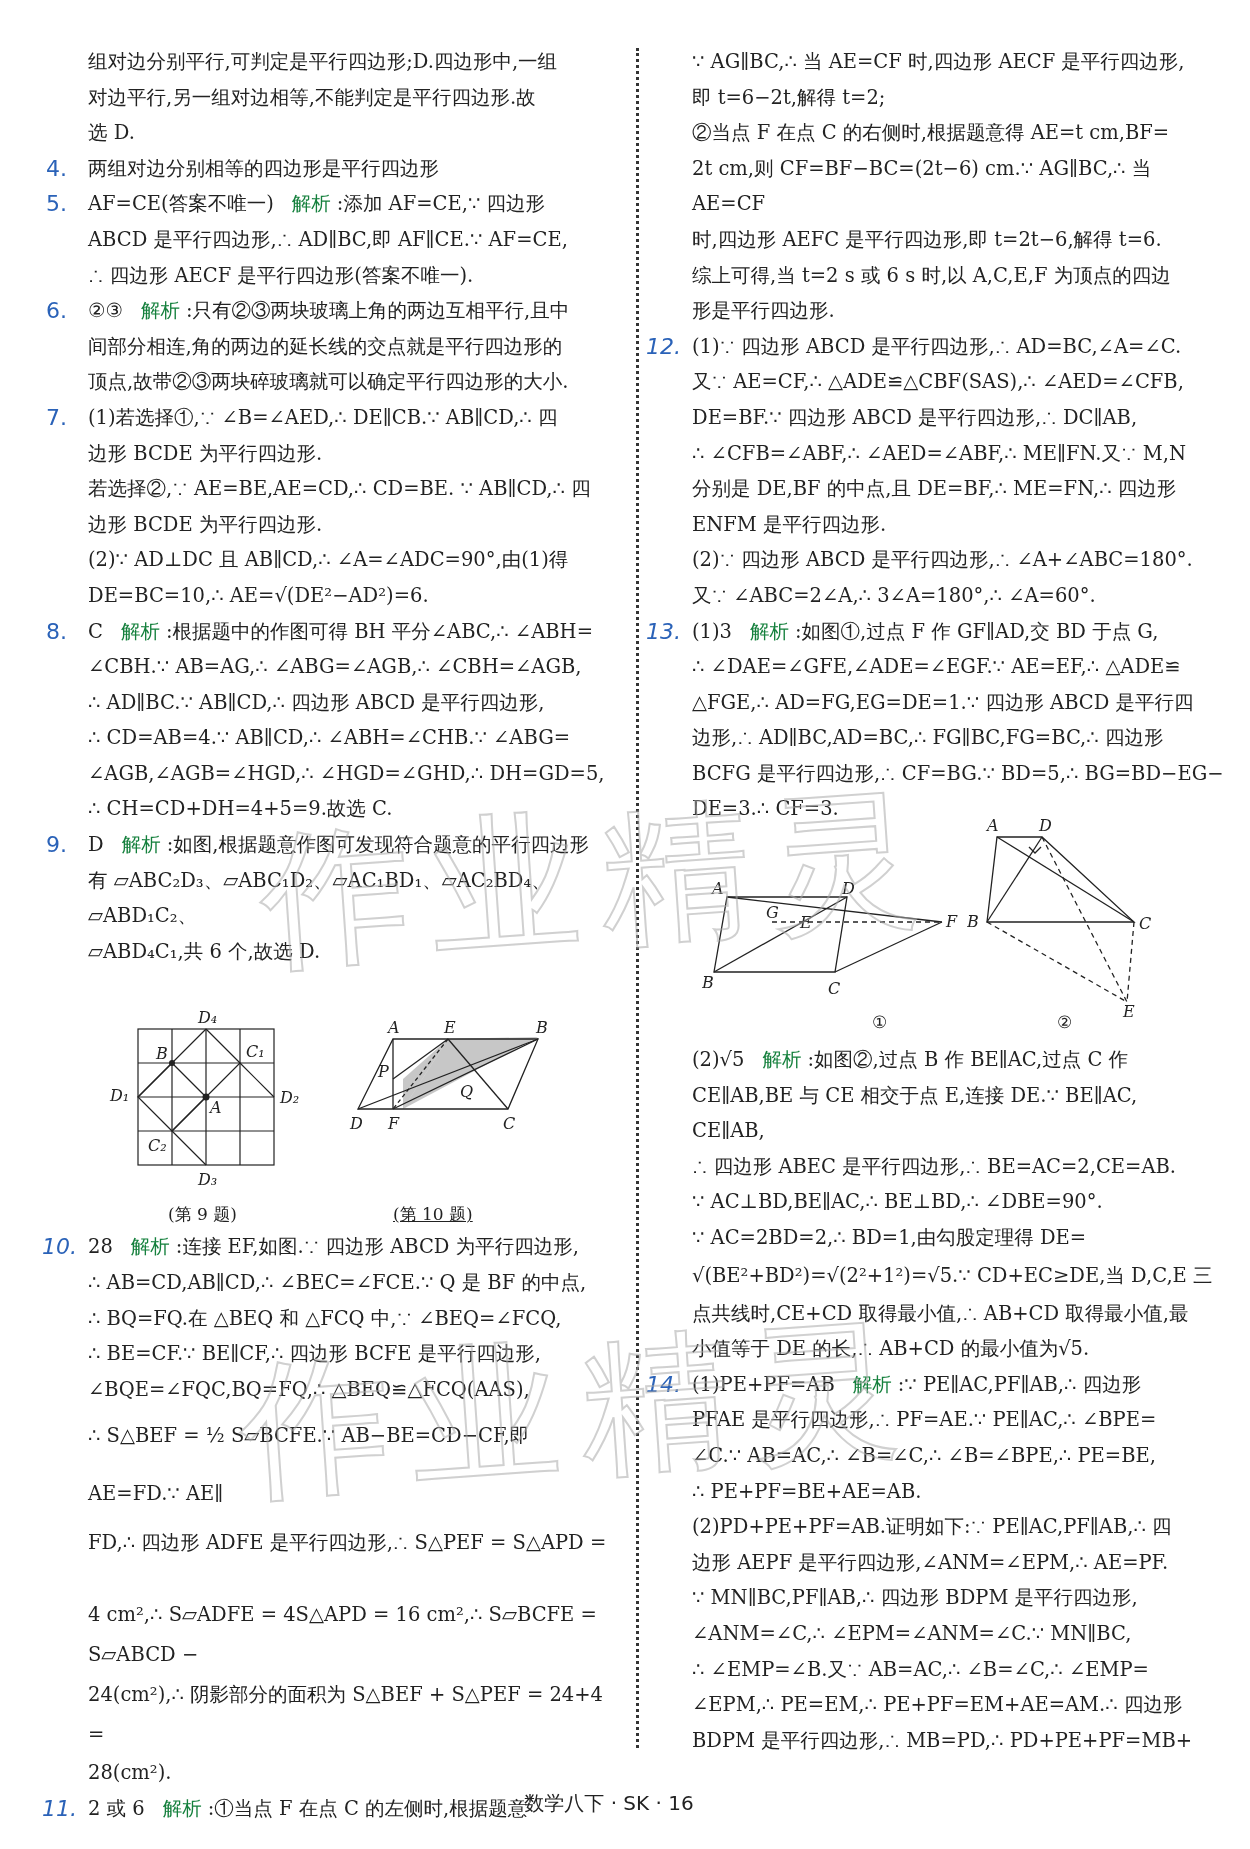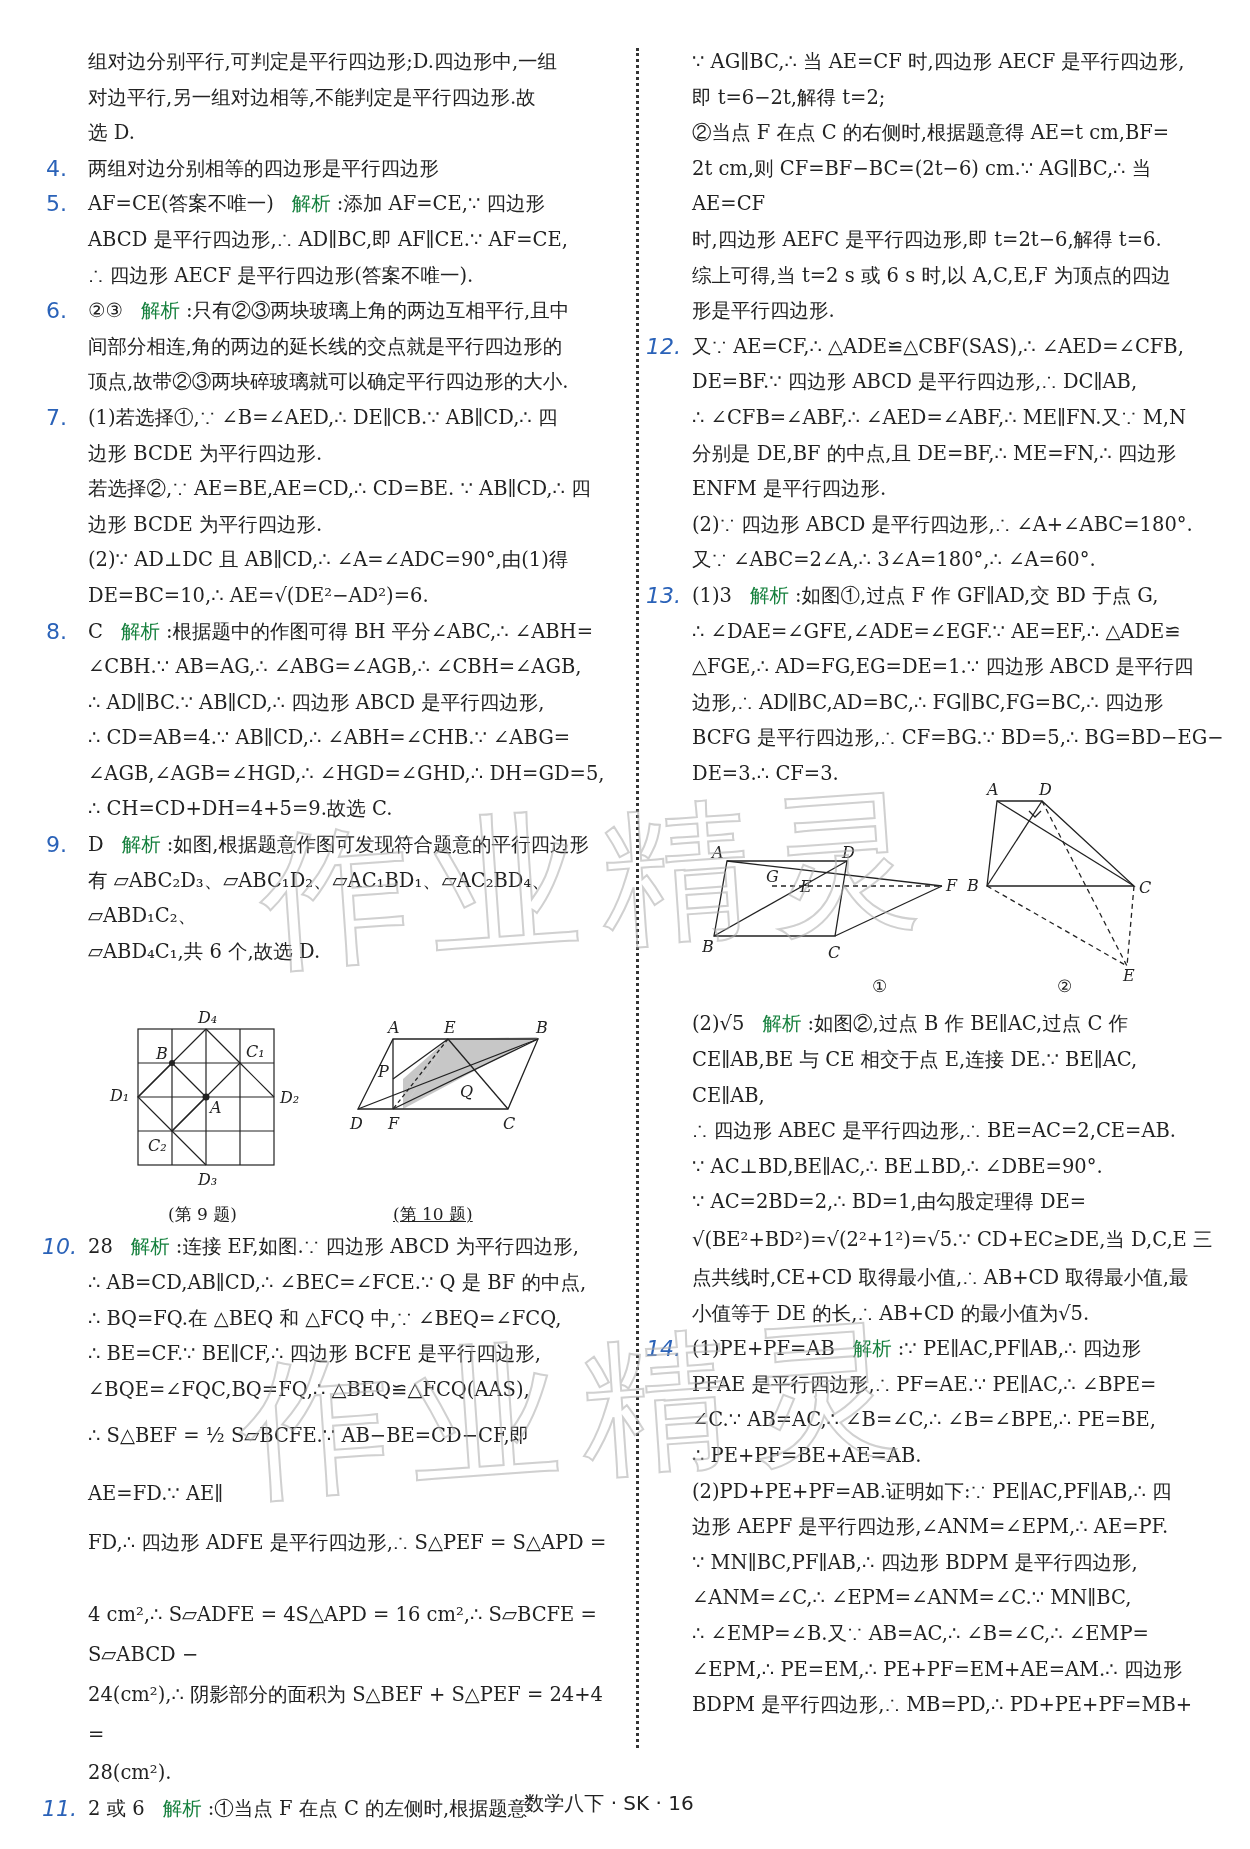--- a/index.html
+++ b/index.html
@@ -160,20 +160,21 @@
     <div>即 t=6−2t,解得 t=2;</div>
     <div>②当点 F 在点 C 的右侧时,根据题意得 AE=t cm,BF=</div>
     <div>2t cm,则 CF=BF−BC=(2t−6) cm.∵ AG∥BC,∴ 当 AE=CF</div>
     <div>时,四边形 AEFC 是平行四边形,即 t=2t−6,解得 t=6.</div>
     <div>综上可得,当 t=2 s 或 6 s 时,以 A,C,E,F 为顶点的四边</div>
     <div>形是平行四边形.</div>
   </div>
 
   <div class="item two">
     <span class="num">12.</span>
+    <div>(1)∵ 四边形 ABCD 是平行四边形,∴ AD=BC,∠A=∠C.</div>
     <div>又∵ AE=CF,∴ △ADE≌△CBF(SAS),∴ ∠AED=∠CFB,</div>
     <div>DE=BF.∵ 四边形 ABCD 是平行四边形,∴ DC∥AB,</div>
     <div>∴ ∠CFB=∠ABF,∴ ∠AED=∠ABF,∴ ME∥FN.又∵ M,N</div>
     <div>分别是 DE,BF 的中点,且 DE=BF,∴ ME=FN,∴ 四边形</div>
     <div>ENFM 是平行四边形.</div>
     <div>(2)∵ 四边形 ABCD 是平行四边形,∴ ∠A+∠ABC=180°.</div>
     <div>又∵ ∠ABC=2∠A,∴ 3∠A=180°,∴ ∠A=60°.</div>
   </div>
 
   <div class="item two">

